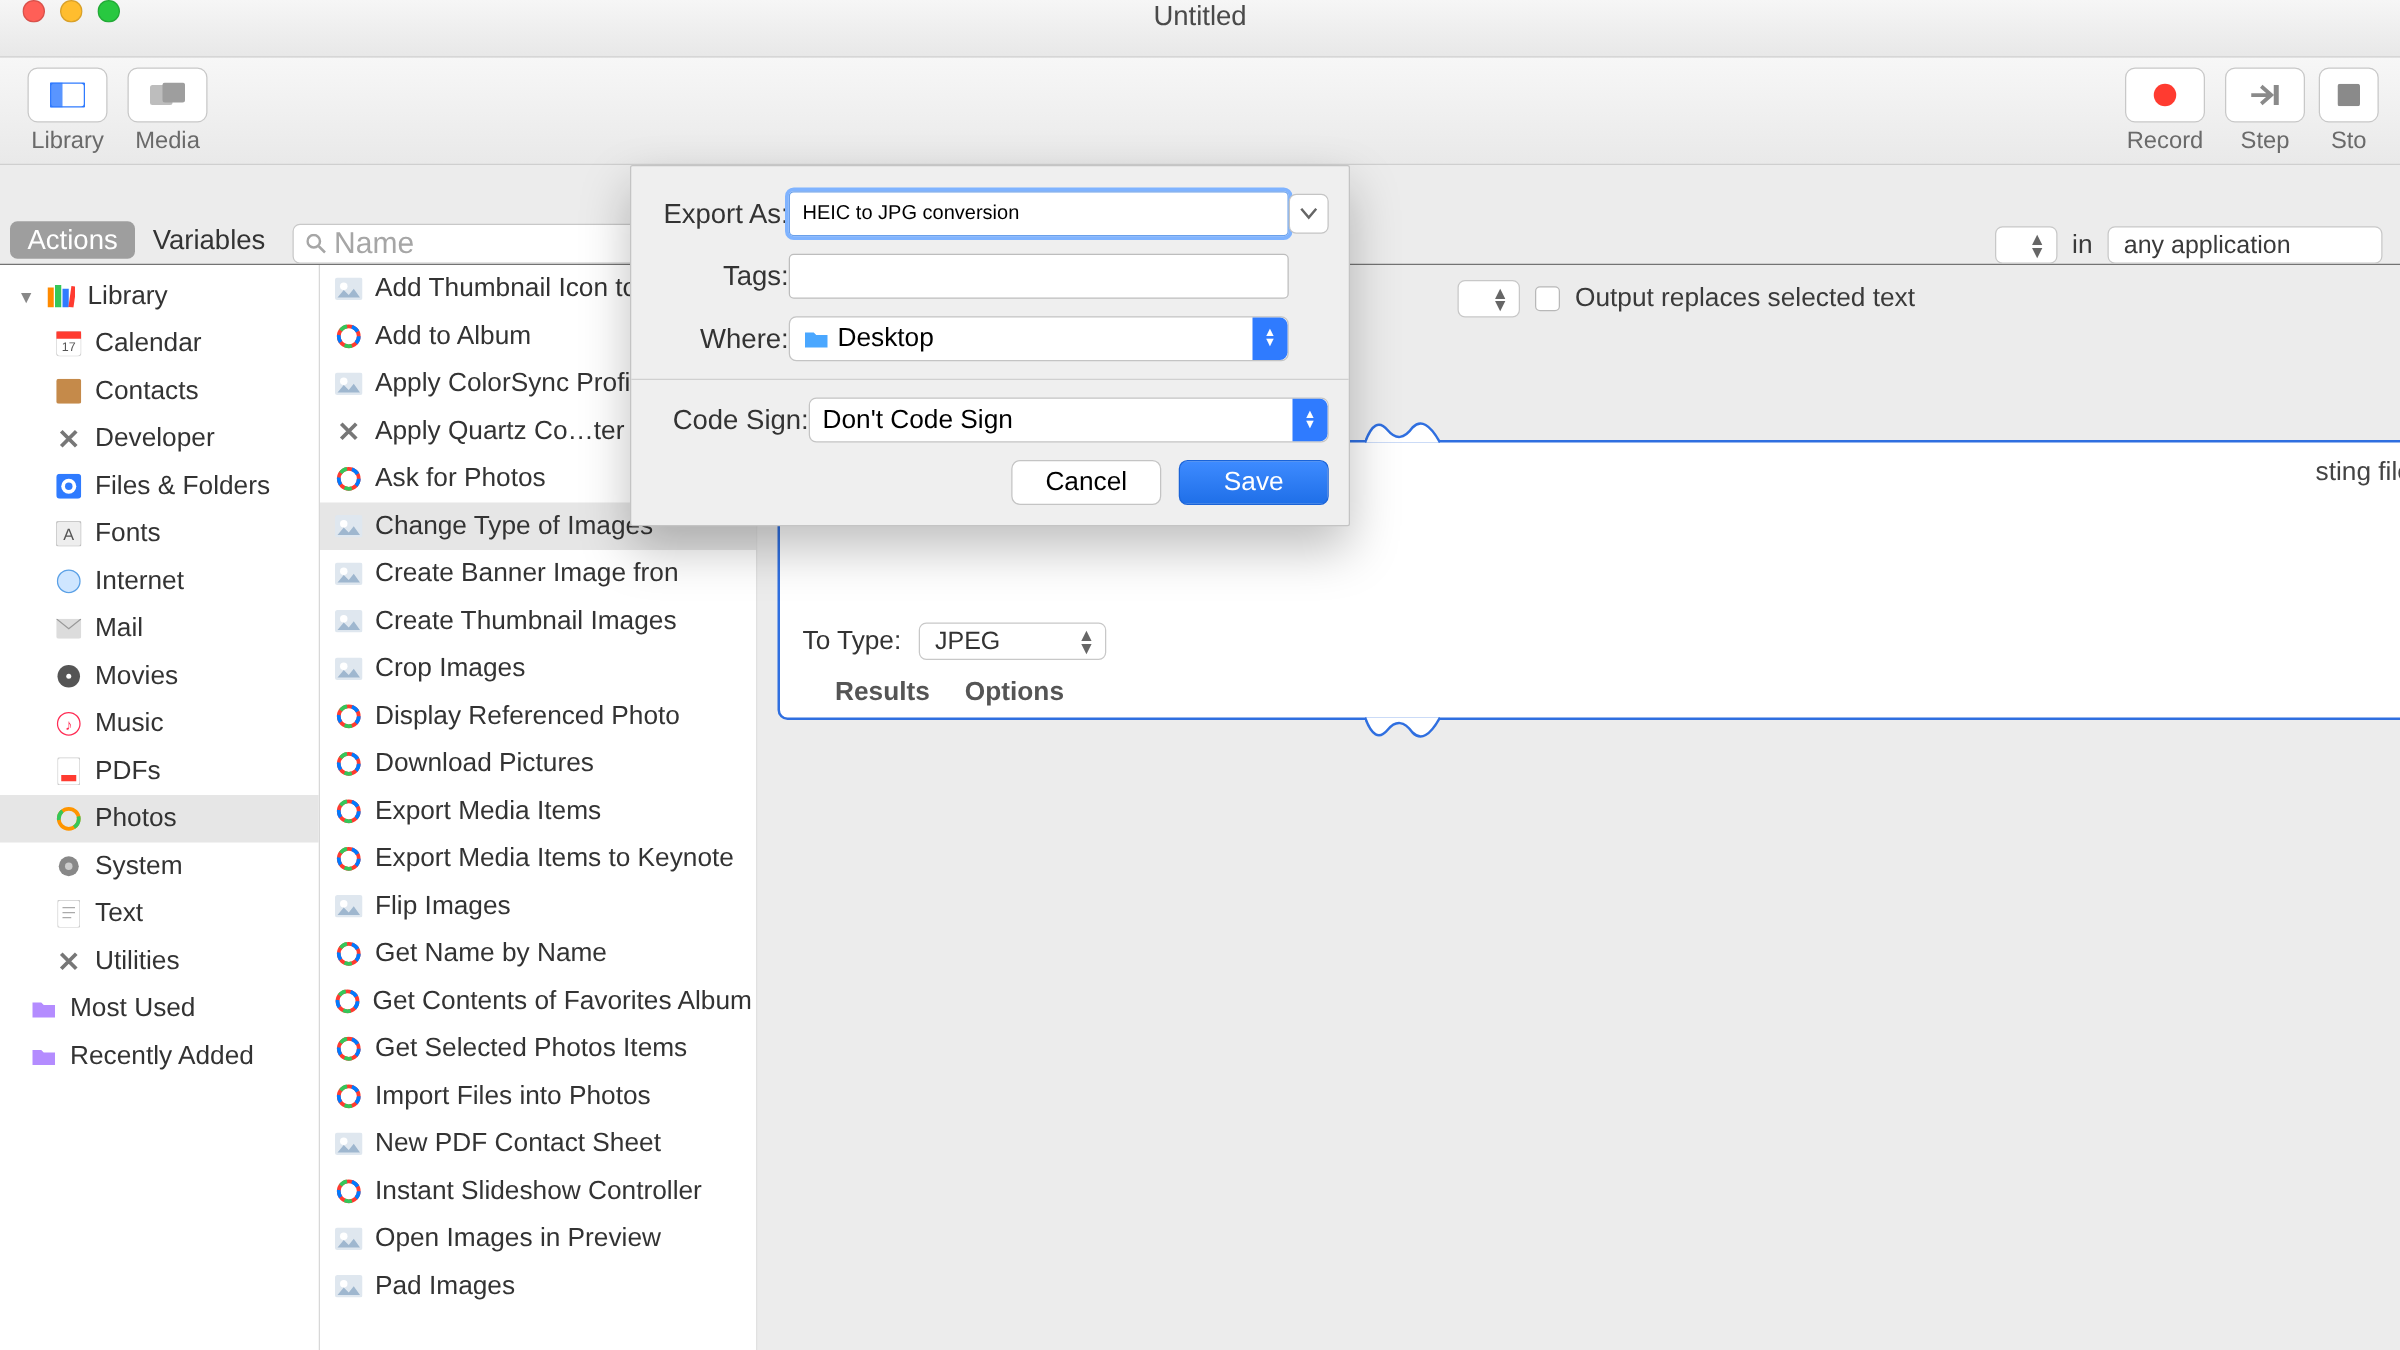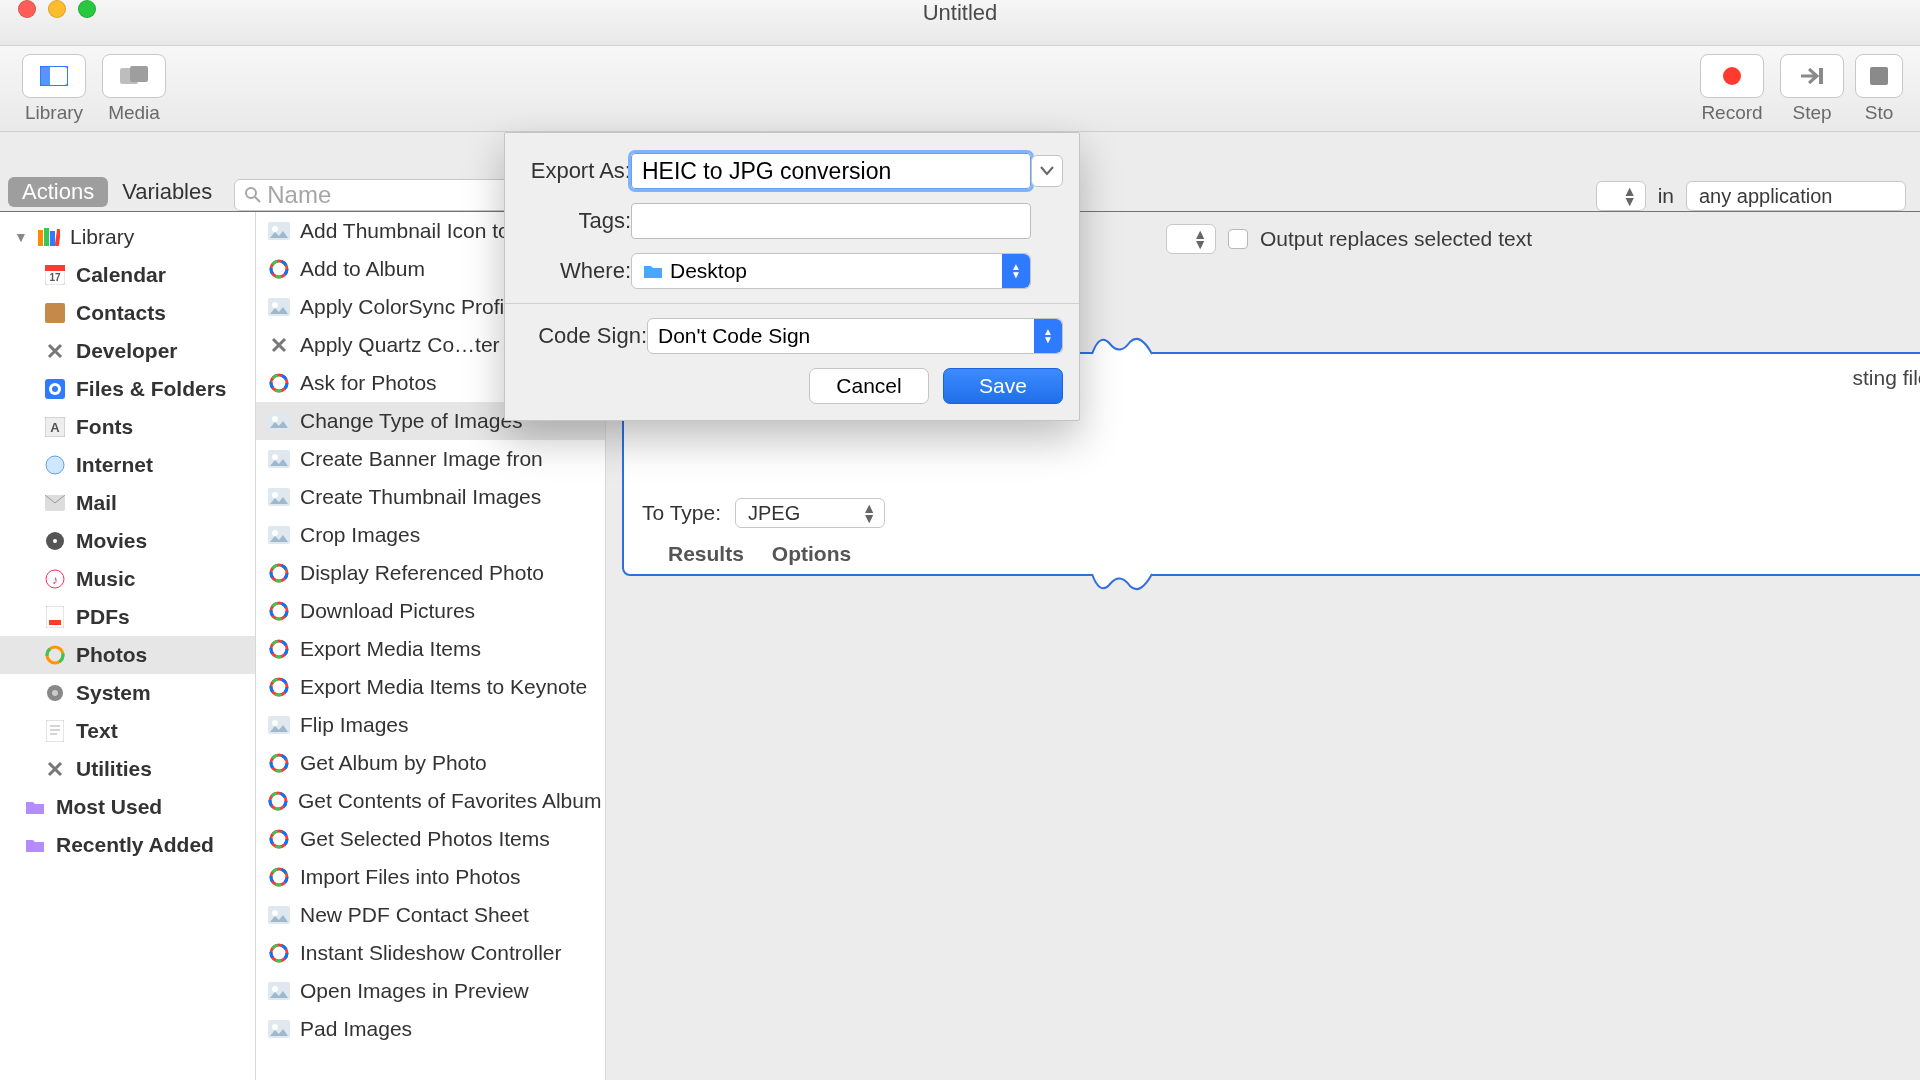--- a/index.html
+++ b/index.html
@@ -25,21 +25,21 @@
   .seg { font-size:22px; padding:2px 14px; border-radius:6px; color:#333; }
   .seg.active { background:#9e9e9e; color:#fff; }
   .search { flex:0 0 330px; height:32px; background:#fff; border:1px solid #c8c8c8; border-radius:6px; display:flex; align-items:center; color:#a6a6a6; font-size:24px; padding:0 10px; gap:6px;}
   .wf-top { flex:1; display:flex; align-items:center; gap:12px; padding:0 14px; font-size:21px; color:#3a3a3a; }
   .pill { background:#fff; border:1px solid #c8c8c8; border-radius:6px; height:30px; display:flex; align-items:center; padding:0 36px 0 12px; position:relative; font-size:20px; }
   .pill .st { position:absolute; right:8px; top:4px; font-size:14px; color:#666; line-height:10px;}
 
   
   .cols { display:flex; height:calc(1080px - 46px - 86px - 40px); }
   .sidebar { width:256px; background:#fff; border-right:1px solid #d8d8d8; padding-top:6px; }
-  .sb-row { display:flex; align-items:center; gap:10px; height:38px; font-size:21px; color:#333; padding-left:14px;font-weight:bold; }
+  .sb-row { display:flex; align-items:center; gap:10px; height:38px; font-size:21px; color:#333; padding-left:14px; }
   .sb-row.indent { padding-left:44px; }
   .sb-row.root { font-weight:500; }
   .sb-row.sel { background:#e6e6e6; }
   .disclose { width:14px; display:inline-flex; color:#888; font-size:14px;}
   .ic { width:22px; height:22px; display:inline-flex; align-items:center; justify-content:center; }
 
   .actions { width:350px; background:#fff; border-right:1px solid #d8d8d8; overflow:hidden; }
   .act-row { display:flex; align-items:center; gap:10px; height:38px; font-size:21px; color:#333; padding:0 12px; white-space:nowrap; }
   .act-row.sel { background:#e6e6e6; }
 
@@ -54,21 +54,21 @@
   .card .hdr { font-size:21px; color:#444; margin-bottom:8px; }
   .card .line { display:flex; align-items:center; gap:14px; font-size:21px; color:#333; }
   .card .tabs { display:flex; gap:28px; padding:14px 0 0 26px; font-size:21px; color:#555; font-weight:600;}
   .zig { position:absolute; left:468px; width:60px; height:24px; }
   .zig.top{ top:-22px;} .zig.bot{ bottom:-22px;}
 
   
   .sheet { position:absolute; left:504px; top:132px; width:576px; background:#efefef; border:1px solid #c4c4c4; border-radius:2px; box-shadow:0 18px 40px rgba(0,0,0,.25); padding:20px 16px 16px 16px; z-index:50;}
   .frow { display:flex; align-items:center; margin-bottom:14px;}
   .flab { width:110px; text-align:right; font-size:22px; color:#333;}
-  .fld  { flex:1; height:36px; background:#fff; border:1px solid #bdbdbd; border-radius:4px; font-size:23px; padding:0 10px; }
+  .fld  { flex:1; height:36px; background:#fff; border:1px solid #bdbdbd; border-radius:4px; font-size:16px; padding:0 10px; }
   .fld.focus { outline:3px solid #7fb3ff; border-color:#6aa0ea;}
   .disc-btn { width:32px; height:32px; border:1px solid #c4c4c4; border-radius:6px; background:#fff; display:flex; align-items:center; justify-content:center;}
   .select { flex:1; height:36px; background:#fff; border:1px solid #c4c4c4; border-radius:6px; display:flex; align-items:center; padding:0 10px; position:relative; font-size:21px;}
   .select .bluestep { position:absolute; right:0; top:0; bottom:0; width:28px; background:#2f7bff; border-radius:0 6px 6px 0; display:flex; flex-direction:column; align-items:center; justify-content:center; color:#fff; font-size:10px; line-height:8px;}
   .btnrow { display:flex; justify-content:flex-end; gap:14px; margin-top:12px;}
   .btn-flat { min-width:120px; height:36px; border-radius:7px; border:1px solid #c4c4c4; background:#fff; font-size:21px;margin-left:48px; }
   .btn-primary { min-width:120px; height:36px; border-radius:7px; border:1px solid #1a63d8; background:linear-gradient(#3e8bff,#1f6fe8); color:#fff; font-size:21px;}
 
   
   svg { display:block; }
@@ -470,21 +470,21 @@
           <span>Flip Images</span>
         </div>
         <div class="act-row">
           <span class="ic">
             <svg width="20" height="20">
               <circle cx="10" cy="10" r="8" fill="none" stroke="#ff3b30" stroke-width="3"></circle>
               <circle cx="10" cy="10" r="8" fill="none" stroke="#007aff" stroke-width="3" stroke-dasharray="6 14"></circle>
               <circle cx="10" cy="10" r="8" fill="none" stroke="#34c759" stroke-width="3" stroke-dasharray="6 14" stroke-dashoffset="10"></circle>
             </svg>
           </span>
-          <span>Get Album by Photo</span>
+          <span>Get Name by Name</span>
         </div>
         <div class="act-row">
           <span class="ic">
             <svg width="20" height="20">
               <circle cx="10" cy="10" r="8" fill="none" stroke="#ff3b30" stroke-width="3"></circle>
               <circle cx="10" cy="10" r="8" fill="none" stroke="#007aff" stroke-width="3" stroke-dasharray="6 14"></circle>
               <circle cx="10" cy="10" r="8" fill="none" stroke="#34c759" stroke-width="3" stroke-dasharray="6 14" stroke-dashoffset="10"></circle>
             </svg>
           </span>
           <span>Get Contents of Favorites Album</span>

